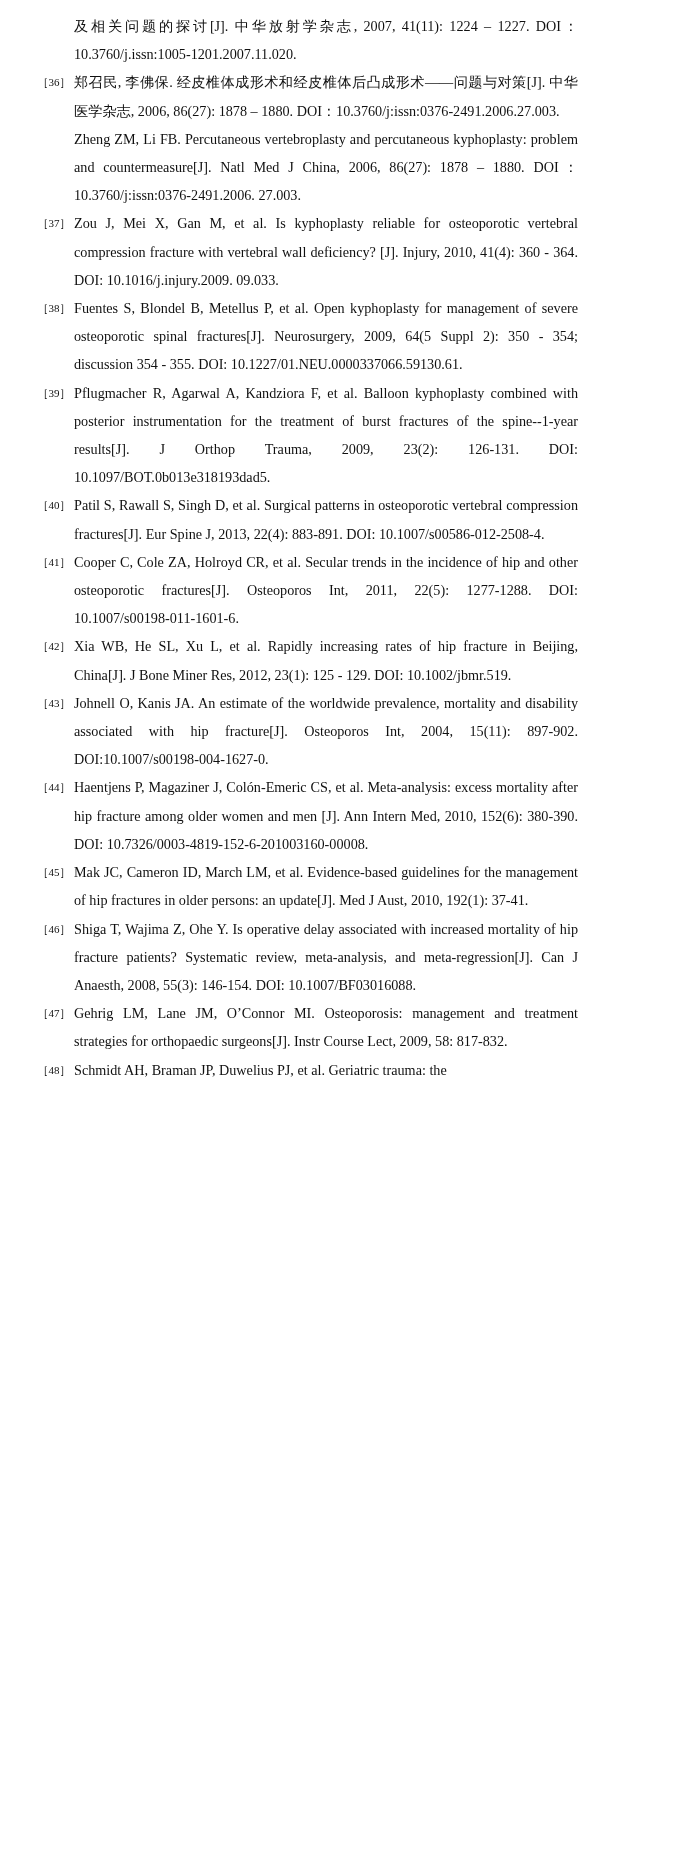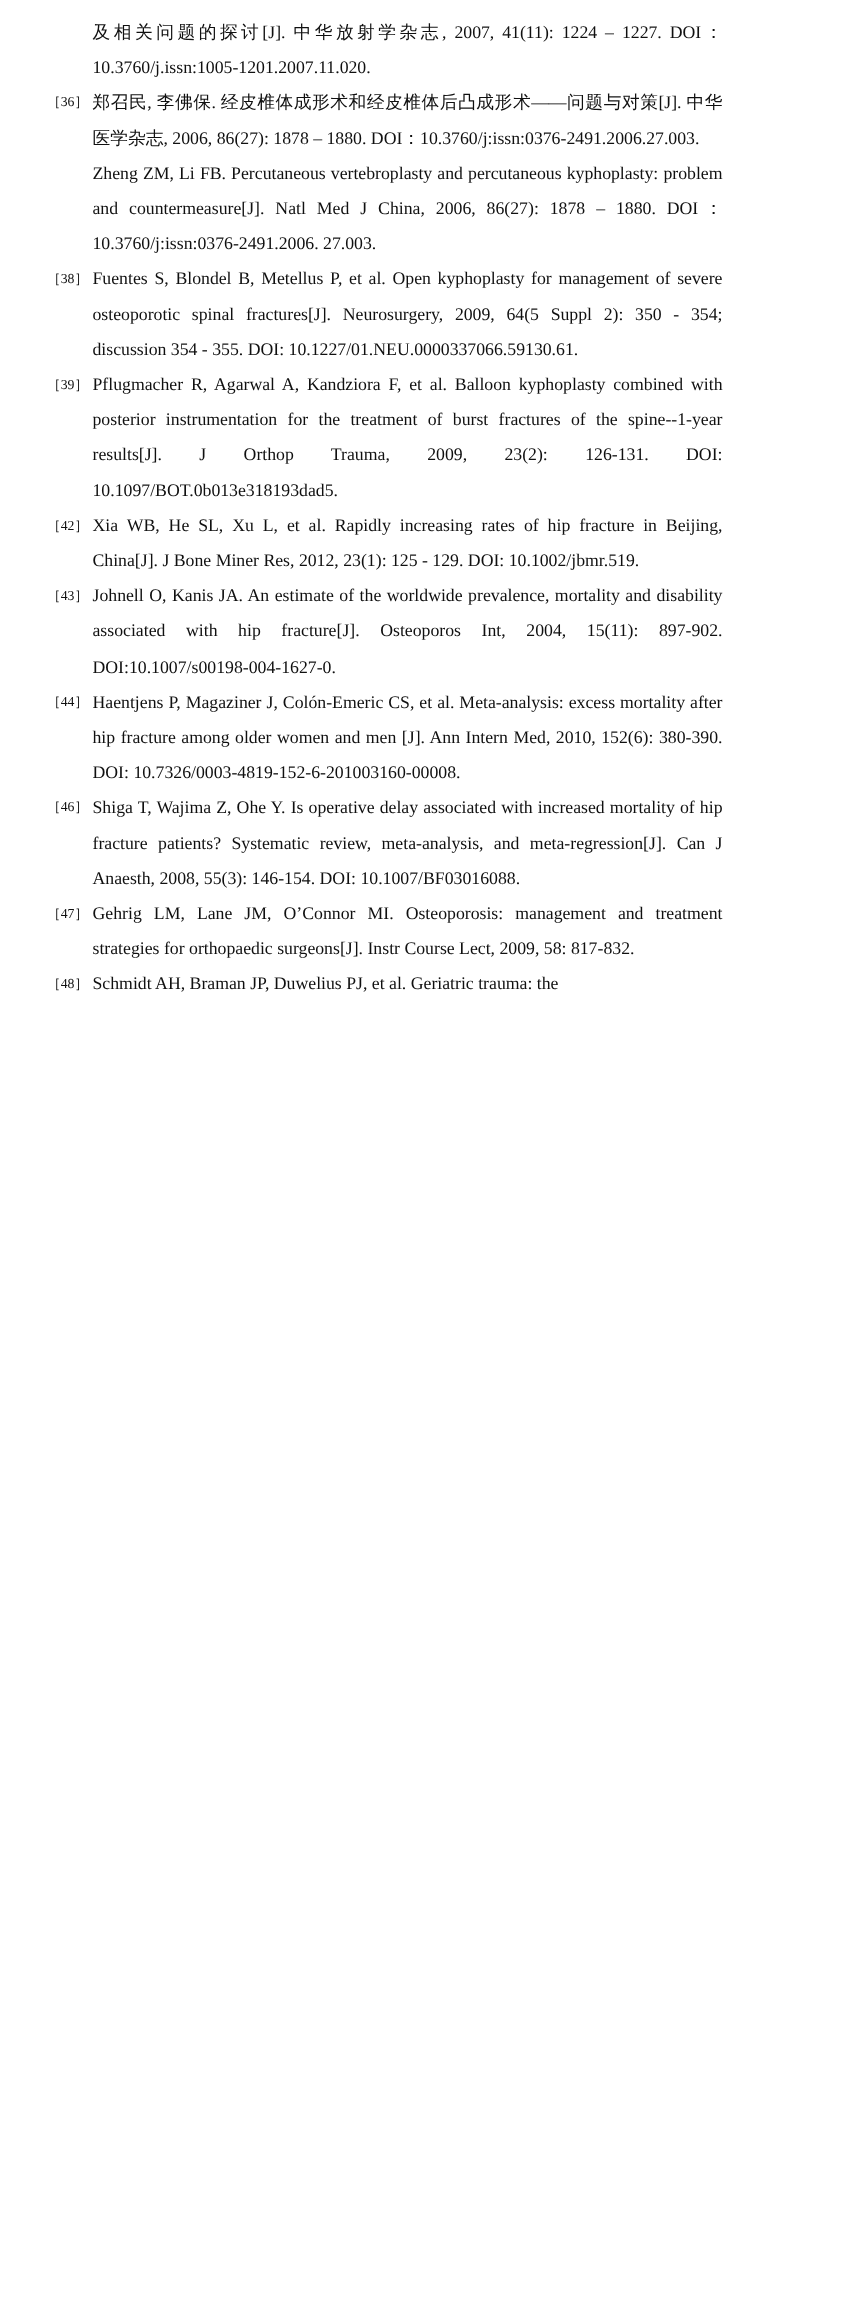--- a/index.html
+++ b/index.html
@@ -74,48 +74,64 @@
 
     <div class="entry">
       <div class="label">［36］</div>
       <div class="body cjk">郑召民, 李佛保. 经皮椎体成形术和经皮椎体后凸成形术——问题与对策[J]. 中华医学杂志, 2006, 86(27): 1878 – 1880. DOI：10.3760/j:issn:0376-2491.2006.27.003.</div>
     </div>
 
     <div class="entry">
       <div class="body cont nolabel en">Zheng ZM, Li FB. Percutaneous vertebroplasty and percutaneous kyphoplasty: problem and countermeasure[J]. Natl Med J China, 2006, 86(27): 1878 – 1880. DOI：10.3760/j:issn:0376-2491.2006. 27.003.</div>
     </div>
 
+    <div class="entry">
+      <div class="label">［37］</div>
+      <div class="body en">Zou J, Mei X, Gan M, et al. Is kyphoplasty reliable for osteoporotic vertebral compression fracture with vertebral wall deficiency? [J]. Injury, 2010, 41(4): 360 - 364. DOI: 10.1016/j.injury.2009. 09.033.</div>
+    </div>
 
     <div class="entry">
       <div class="label">［38］</div>
       <div class="body en">Fuentes S, Blondel B, Metellus P, et al. Open kyphoplasty for management of severe osteoporotic spinal fractures[J]. Neurosurgery, 2009, 64(5 Suppl 2): 350 - 354; discussion 354 - 355. DOI: 10.1227/01.NEU.0000337066.59130.61.</div>
     </div>
 
     <div class="entry">
       <div class="label">［39］</div>
       <div class="body en">Pflugmacher R, Agarwal A, Kandziora F, et al. Balloon kyphoplasty combined with posterior instrumentation for the treatment of burst fractures of the spine--1-year results[J]. J Orthop Trauma, 2009, 23(2): 126-131. DOI: 10.1097/BOT.0b013e318193dad5.</div>
     </div>
 
+    <div class="entry">
+      <div class="label">［40］</div>
+      <div class="body en">Patil S, Rawall S, Singh D, et al. Surgical patterns in osteoporotic vertebral compression fractures[J]. Eur Spine J, 2013, 22(4): 883-891. DOI: 10.1007/s00586-012-2508-4.</div>
+    </div>
 
+    <div class="entry">
+      <div class="label">［41］</div>
+      <div class="body en">Cooper C, Cole ZA, Holroyd CR, et al. Secular trends in the incidence of hip and other osteoporotic fractures[J]. Osteoporos Int, 2011, 22(5): 1277-1288. DOI: 10.1007/s00198-011-1601-6.</div>
+    </div>
 
     <div class="entry">
       <div class="label">［42］</div>
       <div class="body en">Xia WB, He SL, Xu L, et al. Rapidly increasing rates of hip fracture in Beijing, China[J]. J Bone Miner Res, 2012, 23(1): 125 - 129. DOI: 10.1002/jbmr.519.</div>
     </div>
 
     <div class="entry">
       <div class="label">［43］</div>
       <div class="body en">Johnell O, Kanis JA. An estimate of the worldwide prevalence, mortality and disability associated with hip fracture[J]. Osteoporos Int, 2004, 15(11): 897-902.  DOI:10.1007/s00198-004-1627-0.</div>
     </div>
 
     <div class="entry">
       <div class="label">［44］</div>
       <div class="body en">Haentjens P, Magaziner J, Colón-Emeric CS, et al. Meta-analysis: excess mortality after hip fracture among older women and men [J]. Ann Intern Med, 2010, 152(6): 380-390. DOI: 10.7326/0003-4819-152-6-201003160-00008.</div>
     </div>
 
+    <div class="entry">
+      <div class="label">［45］</div>
+      <div class="body en">Mak JC, Cameron ID, March LM, et al. Evidence-based guidelines for the management of hip fractures in older persons: an update[J]. Med J Aust, 2010, 192(1): 37-41.</div>
+    </div>
 
     <div class="entry">
       <div class="label">［46］</div>
       <div class="body en">Shiga T, Wajima Z, Ohe Y. Is operative delay associated with increased mortality of hip fracture patients? Systematic review, meta-analysis, and meta-regression[J]. Can J Anaesth, 2008, 55(3): 146-154. DOI: 10.1007/BF03016088.</div>
     </div>
 
     <div class="entry">
       <div class="label">［47］</div>
       <div class="body en">Gehrig LM, Lane JM, O’Connor MI. Osteoporosis: management and treatment strategies for orthopaedic surgeons[J]. Instr Course Lect, 2009, 58: 817-832.</div>
     </div>

